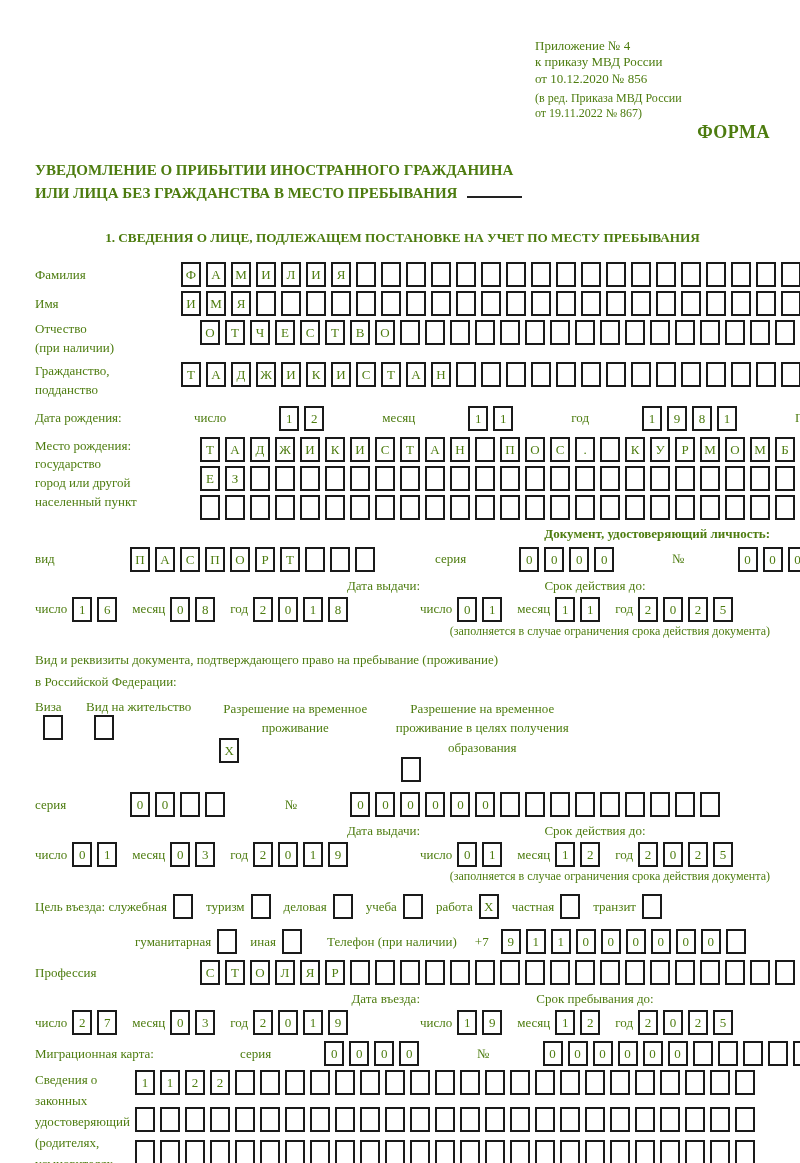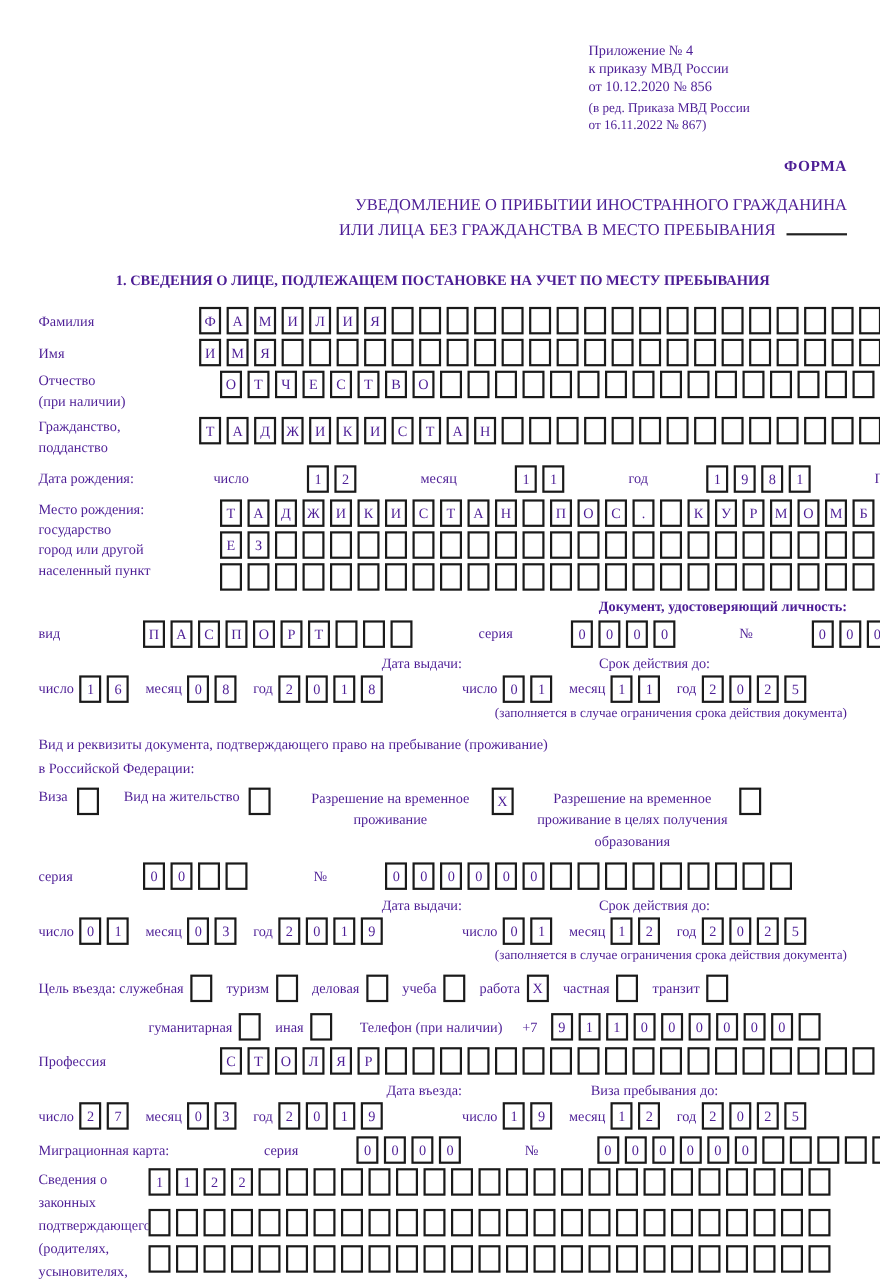--- a/index.html
+++ b/index.html
@@ -1,26 +1,26 @@
 <!DOCTYPE html>
 <html lang="ru"><head>
 <meta charset="utf-8">
 <style>
   html,body{margin:0;padding:0;background:#fff;}
   .page{
     width:800px;height:1163px;box-sizing:border-box;
     padding:38px 30px 10px 35px;
     font-family:"Liberation Serif","DejaVu Serif",serif;
-    color:#4c1d95;font-size:13px;overflow:hidden;background:#fff;
+    color:#4d7c0f;font-size:13px;overflow:hidden;background:#fff;
   }
   .hdr-block{margin-left:auto;width:235px;line-height:1.25;}
   .hdr-block div{white-space:nowrap;}
   .hdr-edition{font-size:12px;margin-top:4px;}
-  .forma{font-weight:bold;text-align:right;margin-top:22px;font-size:14px;letter-spacing:.5px;}
-  .title{text-align:right;font-weight:normal;font-size:15px;margin-top:16px;line-height:1.5;}
+  .forma{font-weight:bold;text-align:right;margin-top:0;font-size:18px;letter-spacing:.5px;}
+  .title{text-align:left;font-weight:bold;font-size:15px;margin-top:16px;line-height:1.5;}
   .title-blank{display:inline-block;width:55px;border-bottom:2px solid #222;height:12px;margin-left:10px;}
   .sec-heading{font-weight:bold;font-size:13.2px;margin-top:26px;margin-bottom:16px;text-align:center;white-space:nowrap;}
   .row{display:flex;align-items:center;margin-bottom:4px;white-space:nowrap;gap:47px;}
   .row-top{align-items:flex-start;}
   .cells{display:flex;flex-wrap:nowrap;}
   .cell{
     flex:0 0 auto;width:20px;height:25px;box-sizing:border-box;
     border:2px solid #1a1a1a;margin-right:5px;background:#fff;
     display:flex;align-items:center;justify-content:center;
     font-size:13px;line-height:1;
@@ -35,21 +35,21 @@
   .dh-left{width:385px;text-align:right;}
   .dh-right{flex:1;text-align:center;}
   .dates{display:flex;align-items:center;margin-top:3px;}
   .half-left{display:flex;align-items:center;width:385px;}
   .half-right{display:flex;align-items:center;}
   .dates .lbl{margin-right:5px;}
   .dates .cells{margin-right:10px;}
   .note-right{text-align:right;font-size:12px;margin-top:2px;}
   .permit-text{margin-top:10px;line-height:1.7;}
   .permit-row{display:flex;align-items:flex-start;margin-top:6px;margin-bottom:10px;}
-  .permit-item{display:flex;align-items:flex-start;}
+  .permit-item{display:flex;align-items:flex-start;flex-direction:column;}
   .permit-item .cells{margin-left:8px;margin-top:0;}
   .ctr{text-align:center;line-height:1.5;}
   .gap6{margin-right:6px;}
   .purpose-row{display:flex;align-items:center;margin-top:10px;}
   .purpose-row .cells{margin:0 8px 0 6px;}
   .indent100{margin-left:100px;}
   .rep-block{display:flex;align-items:flex-start;margin-top:4px;}
   .rep-labels{width:100px;line-height:1.6;}
   .rep-cells .cells{margin-bottom:4px;}
   .mt6{margin-top:6px;}
@@ -58,21 +58,21 @@
 </head>
 <body>
 
 <div class="page">
 
   <div class="hdr-block">
     <div>Приложение № 4</div>
     <div>к приказу МВД России</div>
     <div>от 10.12.2020 № 856</div>
     <div class="hdr-edition">(в ред. Приказа МВД России</div>
-    <div class="hdr-edition" style="margin-top:0">от 16.11.2022 № 867)</div>
+    <div class="hdr-edition" style="margin-top:0">от 19.11.2022 № 867)</div>
     <div class="forma">ФОРМА</div>
   </div>
 
   <div class="title">
     <div>УВЕДОМЛЕНИЕ О ПРИБЫТИИ ИНОСТРАННОГО ГРАЖДАНИНА</div>
     <div><span>ИЛИ ЛИЦА БЕЗ ГРАЖДАНСТВА В МЕСТО ПРЕБЫВАНИЯ</span><span class="title-blank"></span></div>
   </div>
 
   <div class="sec-heading">1. СВЕДЕНИЯ О ЛИЦЕ, ПОДЛЕЖАЩЕМ ПОСТАНОВКЕ НА УЧЕТ ПО МЕСТУ ПРЕБЫВАНИЯ</div>
 
@@ -593,21 +593,21 @@
         <span class="cell"></span>
         <span class="cell"></span>
         <span class="cell"></span>
         <span class="cell"></span>
         <span class="cell"></span>
       </span>
   </div>
 
   <div class="dates-head">
     <div class="dh-left">Дата въезда:</div>
-    <div class="dh-right">Виза пребывания до:</div>
+    <div class="dh-right">Срок пребывания до:</div>
   </div>
   <div class="dates">
     <div class="half-left">
       <span class="lbl">число</span>
       <span class="cells">
           <span class="cell">2</span>
           <span class="cell">7</span>
         </span>
       <span class="lbl">месяц</span>
       <span class="cells">
@@ -665,21 +665,21 @@
         <span class="cell"></span>
         <span class="cell"></span>
         <span class="cell"></span>
       </span>
   </div>
 
   <div class="rep-block">
     <div class="rep-labels">
       <div>Сведения о</div>
       <div>законных</div>
-      <div>подтверждающего</div>
+      <div>удостоверяющий</div>
       <div>(родителях,</div>
       <div>усыновителях,</div>
       <div>попечителях)</div>
     </div>
     <div class="rep-cells">
       <div class="cells">
           <span class="cell">1</span>
           <span class="cell">1</span>
           <span class="cell">2</span>
           <span class="cell">2</span>

